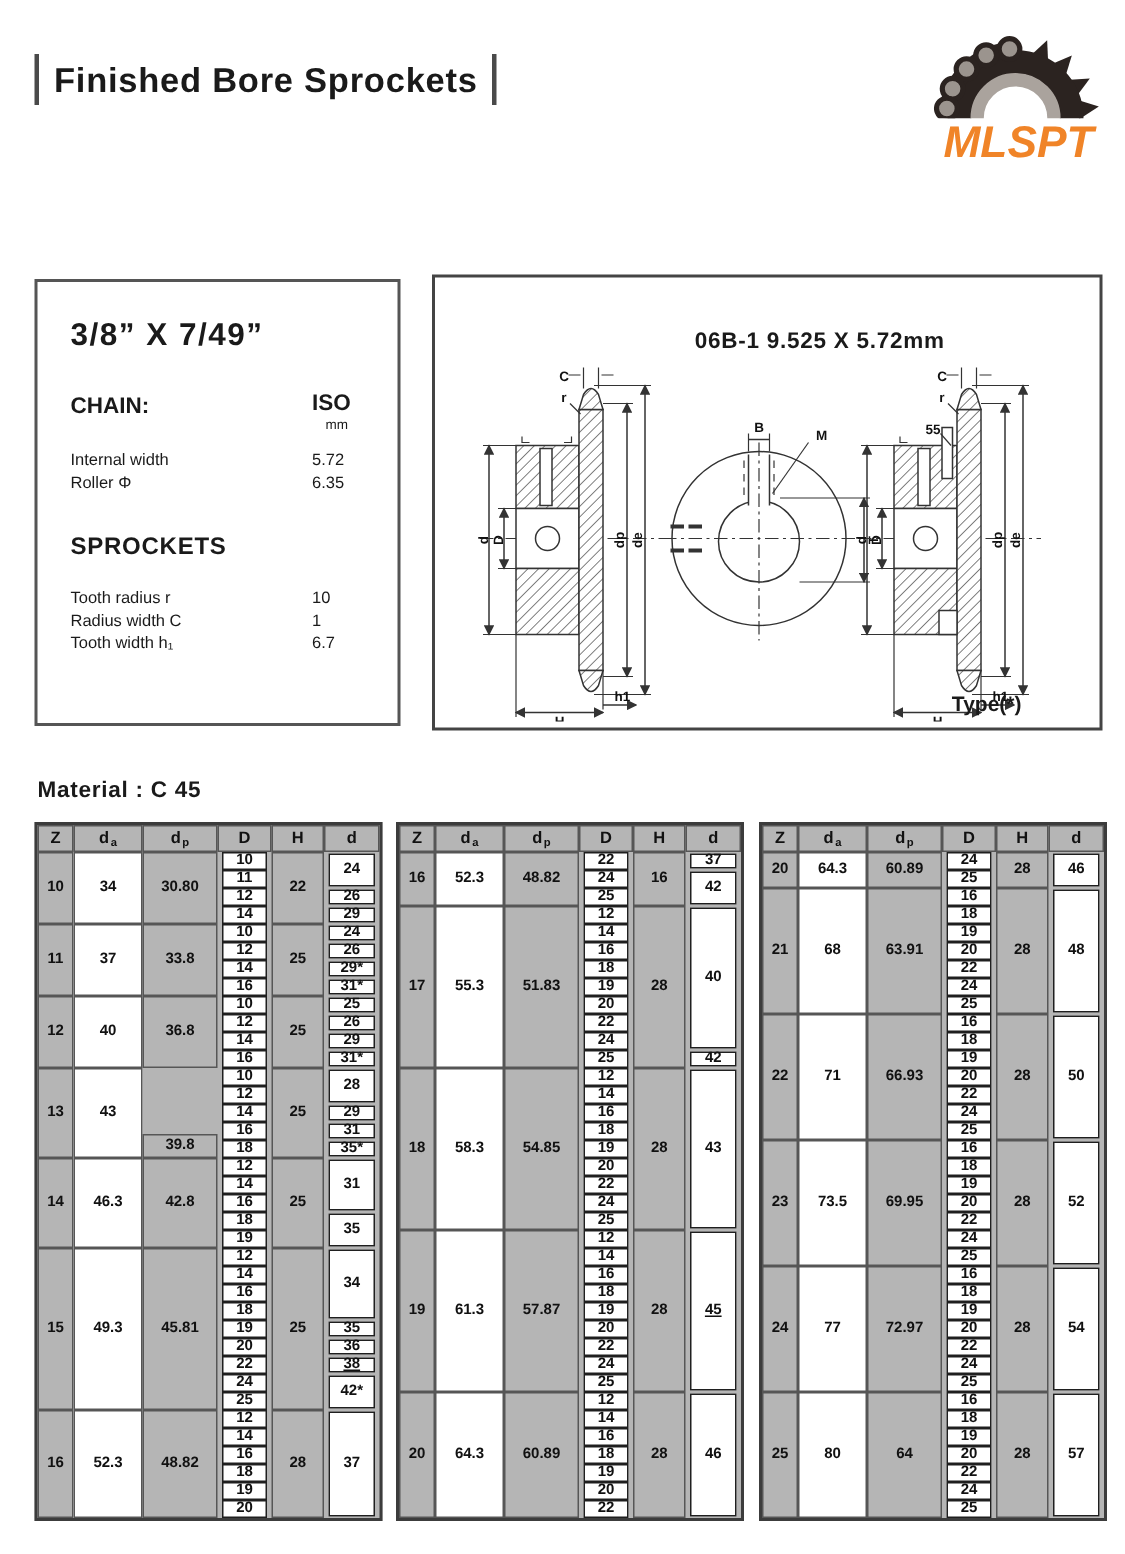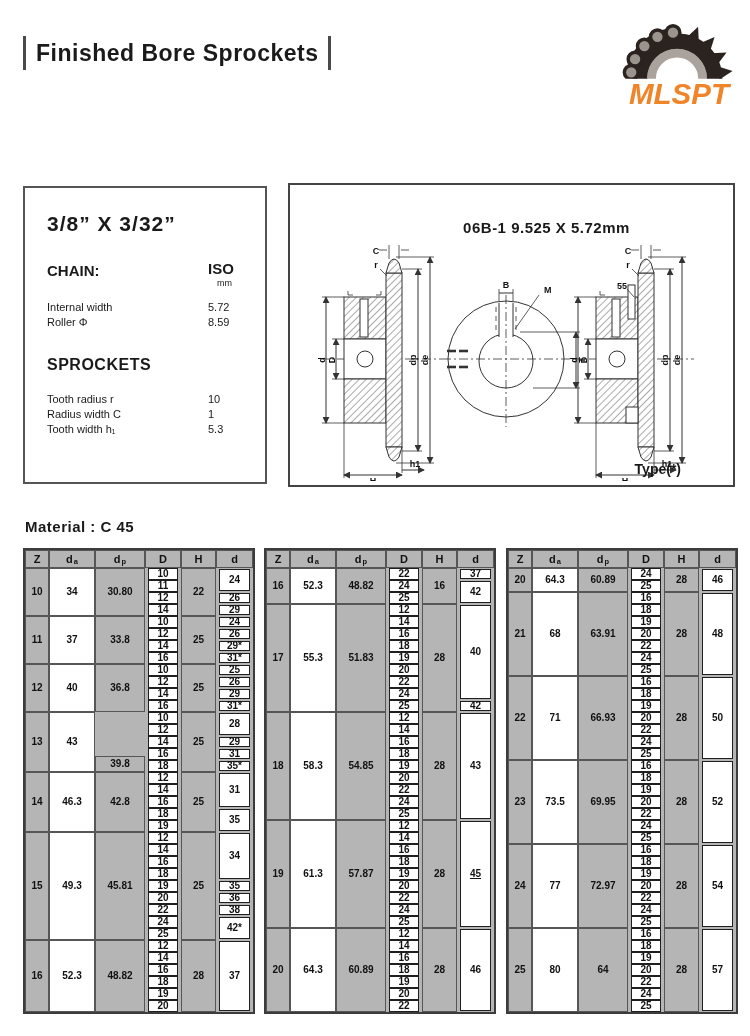--- a/index.html
+++ b/index.html
@@ -91,47 +91,47 @@
         <circle cx="43.1" cy="20.4" r="7"></circle>
         <circle cx="29.8" cy="29.8" r="7"></circle>
         <circle cx="20.4" cy="43.1" r="7"></circle>
         <circle cx="16.5" cy="56.5" r="7"></circle>
       </g>
     </g>
     <text x="65" y="89" text-anchor="middle" font-size="30" font-weight="bold" font-style="italic" fill="#f08428">MLSPT</text>
   </svg>
 
   <div class="spec-box">
-    <div class="spec-size">3/8” X 3/32”</div>
+    <div class="spec-size">3/8” X 7/49”</div>
     <div class="spec-chain-label">CHAIN:</div>
     <div class="spec-iso">ISO</div>
     <div class="spec-mm">mm</div>
     <div class="spec-rows chain">
       <div class="spec-row">
         <span>Internal width</span>
         <span class="val">5.72</span>
       </div>
       <div class="spec-row">
         <span>Roller  Φ</span>
-        <span class="val">8.59</span>
+        <span class="val">6.35</span>
       </div>
     </div>
     <div class="spec-sprockets">SPROCKETS</div>
     <div class="spec-rows sprk">
       <div class="spec-row">
         <span>Tooth radius  r</span>
         <span class="val">10</span>
       </div>
       <div class="spec-row">
         <span>Radius width C</span>
         <span class="val">1</span>
       </div>
       <div class="spec-row">
         <span>Tooth width h₁</span>
-        <span class="val">5.3</span>
+        <span class="val">6.7</span>
       </div>
     </div>
   </div>
 
   <div class="draw-box">
     <div class="draw-title">06B-1 9.525 X 5.72mm</div>
     <svg class="draw-svg" viewBox="0 0 443 240">
       <defs>
         <pattern id="h45" width="5" height="5" patternUnits="userSpaceOnUse" patternTransform="rotate(45)">
           <rect width="5" height="5" fill="#fff"></rect>

